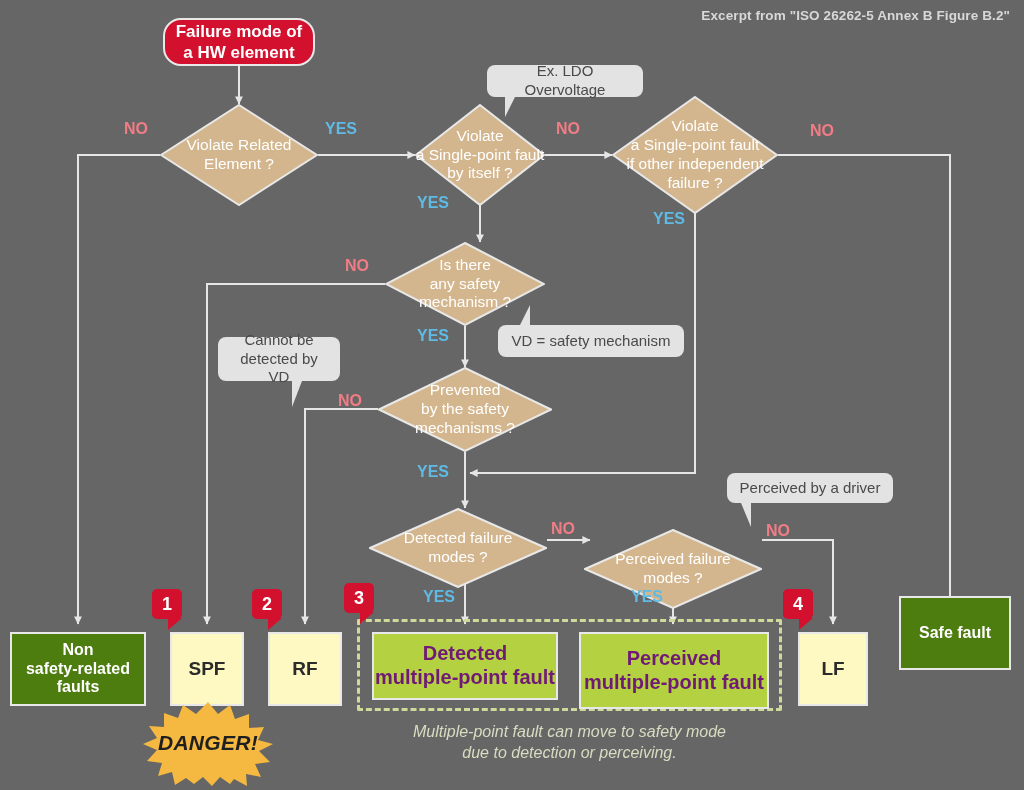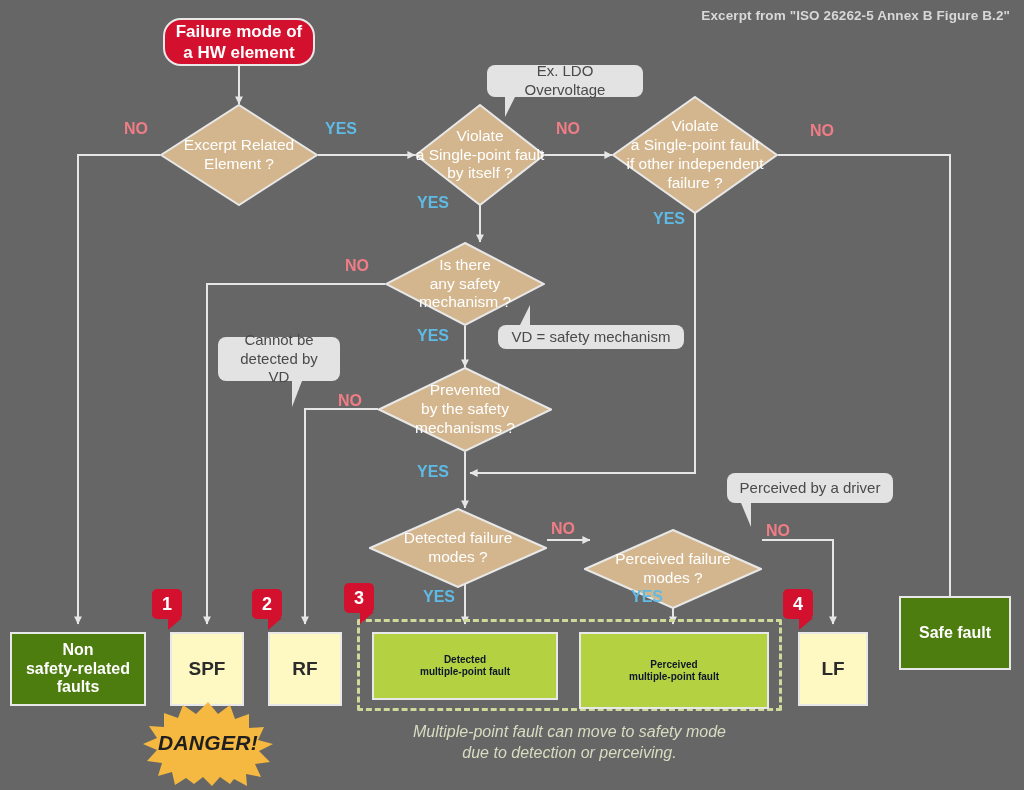--- a/index.html
+++ b/index.html
@@ -61,21 +61,21 @@
   }
 
   
   .term {
     border: 2px solid #e8e8e8;
     display: flex; align-items: center; justify-content: center;
     text-align: center; font-weight: bold; line-height: 1.18;
   }
   .term.blue  { background: #4d7c0f; color: #ffffff; font-size: 16px; }
   .term.pink  { background: #fef9c3; color: #2b2b2b; font-size: 19px; }
-  .term.green { background: #b4d142; color: #0f172a; font-size: 10px; align-items: center; }
+  .term.green { background: #b4d142; color: #701a75; font-size: 20px; align-items: center; }
 
   
   .dashgroup {
     border: 3px dashed #cfd99a; border-radius: 2px;
   }
   .groupnote {
     position: absolute; text-align: center; color: #d8dcc0;
     font-size: 16px; font-style: italic; line-height: 1.3; width: 100%;
   }
 
@@ -150,21 +150,21 @@
 
   <div class="node start" style="left:163px; top:18px; width:152px; height:48px;">
     <span style="white-space: pre-line;">Failure mode of
 a HW element</span>
   </div>
 
   <div class="node diamond" style="left:160px; top:104px; width:158px; height:102px;">
     <svg width="158" height="102" viewBox="0 0 158 102">
       <polygon points="79,1 157,51 79,101 1,51" fill="#d3b68d" stroke="#e8e8e8" stroke-width="2"></polygon>
     </svg>
-    <div class="dlabel" style="white-space: pre-line;">Excerpt Related
+    <div class="dlabel" style="white-space: pre-line;">Violate Related
 Element ?</div>
   </div>
 
   <div class="node diamond" style="left:415px; top:104px; width:130px; height:102px;">
     <svg width="130" height="102" viewBox="0 0 130 102">
       <polygon points="65,1 129,51 65,101 1,51" fill="#d3b68d" stroke="#e8e8e8" stroke-width="2"></polygon>
     </svg>
     <div class="dlabel" style="width: 184px; left: -27px; white-space: pre-line;">Violate
 a Single-point fault
 by itself ?</div>
@@ -227,21 +227,21 @@
   <div class="elabel no" style="left:551px; top:520px;">NO</div>
   <div class="elabel yes" style="left:423px; top:588px;">YES</div>
   <div class="elabel no" style="left:766px; top:522px;">NO</div>
   <div class="elabel yes" style="left:631px; top:588px;">YES</div>
 
   <div class="node callout" style="left:487px; top:65px; width:156px; height:32px;">
     <span>Ex. LDO Overvoltage</span>
     <span class="tail" style="left:18px; top:32px; border-left:10px solid #e3e3e3; border-bottom:20px solid transparent;"></span>
   </div>
 
-  <div class="node callout" style="left:498px; top:325px; width:186px; height:24px;">
+  <div class="node callout" style="left:498px; top:325px; width:186px; height:32px;">
     <span>VD = safety mechanism</span>
     <span class="tail" style="left:22px; top:-20px; border-right:10px solid #e3e3e3; border-top:20px solid transparent;"></span>
   </div>
 
   <div class="node callout" style="left:218px; top:337px; width:122px; height:44px; white-space:pre-line;">
     <span style="white-space: pre-line;">Cannot be
 detected by VD</span>
     <span class="tail" style="left:74px; top:44px; border-left:10px solid #e3e3e3; border-bottom:26px solid transparent;"></span>
   </div>
 

